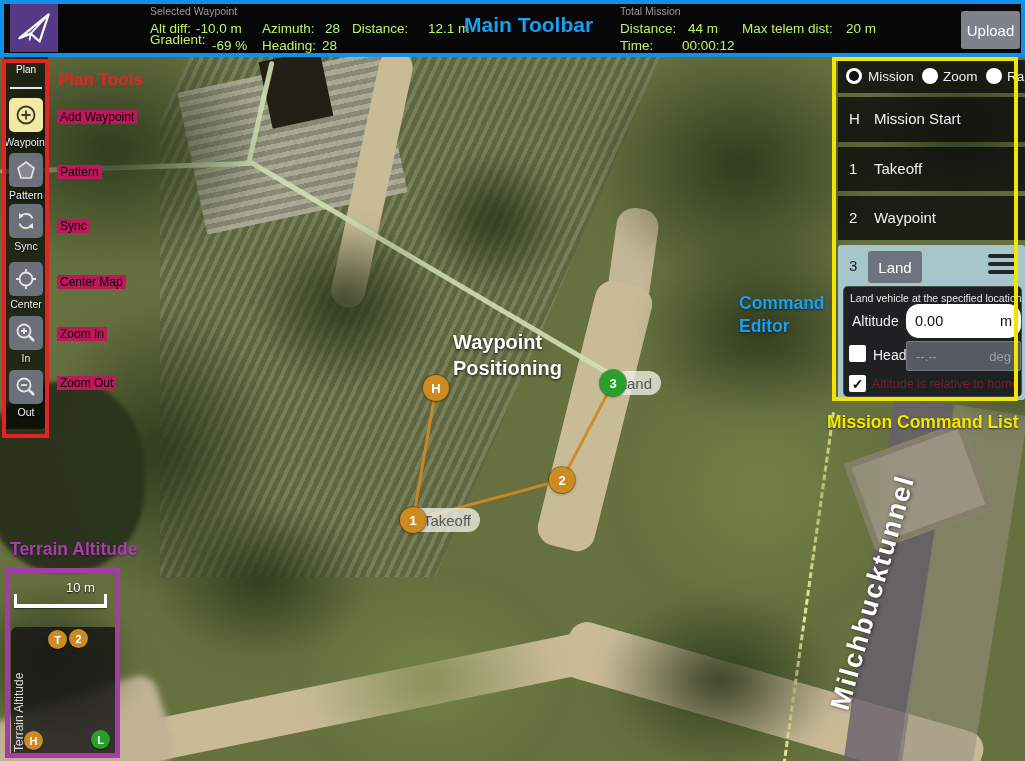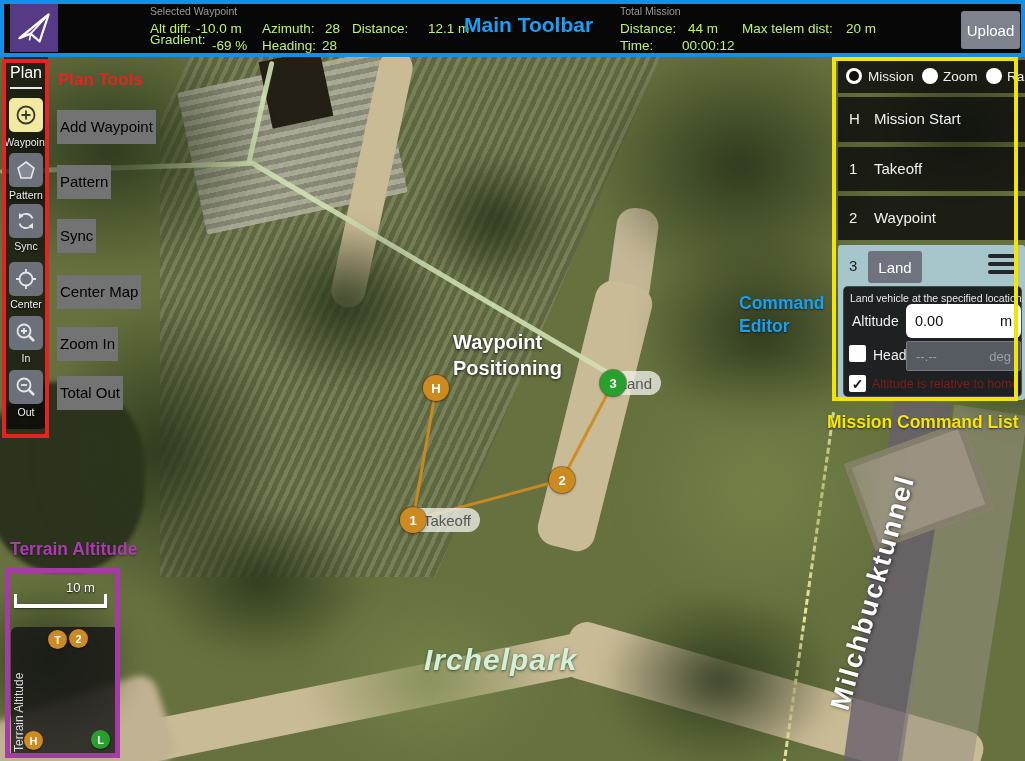--- a/index.html
+++ b/index.html
@@ -25,21 +25,21 @@
   .checkbox{position:absolute;width:17px;height:17px;background:#fff;border-radius:2px;display:flex;align-items:center;justify-content:center;font-weight:bold;font-size:14px;color:#111}
   .hbar{position:absolute;width:30px;height:3.5px;background:#24262b;border-radius:2px}
   
   .wp{position:absolute;width:26px;height:26px;border-radius:50%;color:#fff;font-weight:bold;font-size:13px;display:flex;align-items:center;justify-content:center;box-shadow:0 0 0 1px rgba(90,55,0,.45),0 1px 3px rgba(0,0,0,.4);z-index:7}
   .wp-orange{background:#cd8a20}
   .wp-green{background:#28a02c;box-shadow:0 0 0 1px rgba(20,90,20,.5),0 1px 3px rgba(0,0,0,.4)}
   .pill{position:absolute;height:24px;border-radius:12px;background:rgba(240,240,232,.78);color:#555;font-size:15px;display:flex;align-items:center;justify-content:flex-end;padding-right:9px;z-index:6}
   .tmark{position:absolute;width:19px;height:19px;border-radius:50%;color:#fff;font-weight:bold;font-size:11px;display:flex;align-items:center;justify-content:center;box-shadow:0 1px 2px rgba(0,0,0,.5);z-index:31}
   
   .ann-box{position:absolute;pointer-events:none;z-index:55}
-  .wlab{position:absolute;background:#737373;color:#000;font-size:15px;padding:8px 3px;line-height:1.2;z-index:56}
+  .wlab{position:absolute;background:#be185d;color:#000;font-size:12px;padding:0 3px;line-height:1.2;z-index:56}
   .ann-txt{position:absolute;font-weight:bold;z-index:56}
 </style>
 </head>
 <body>
 
 <div class="abs" id="map" style="left:0;top:0;width:1025px;height:761px;overflow:hidden">
   <div>
 
     <div class="abs" style="left:160px;top:57px;width:500px;height:520px;background:repeating-linear-gradient(115deg,rgba(142,146,118,.5) 0 4px,rgba(82,88,66,.45) 4px 9px);clip-path:polygon(6% 0,100% 0,55% 100%,0 100%,0 12%);opacity:.9;z-index:1"></div>
 
@@ -72,21 +72,20 @@
     <div class="blob" style="left:640px;top:230px;width:240px;height:200px;z-index:3"></div>
     <div class="blob" style="left:150px;top:500px;width:220px;height:160px;z-index:3"></div>
     <div class="blob" style="left:600px;top:590px;width:240px;height:180px;z-index:3"></div>
     <div class="blob" style="left:920px;top:270px;width:180px;height:160px;z-index:3"></div>
     <div class="blob" style="left:-40px;top:580px;width:180px;height:160px;z-index:3"></div>
     <div class="blob" style="left:860px;top:50px;width:200px;height:160px;z-index:3"></div>
     <div class="blob light" style="left:620px;top:360px;width:280px;height:260px;z-index:3"></div>
     <div class="blob light" style="left:300px;top:580px;width:260px;height:200px;z-index:3"></div>
   </div>
 
-  <div class="abs" style="left:424px;top:643px;font-style:italic;font-weight:bold;font-size:30px;color:#d6efd8;letter-spacing:1px;text-shadow:0 1px 3px rgba(20,60,30,.8);z-index:4">Irchelpark</div>
   <div class="abs" style="left:703px;top:577px;width:340px;text-align:center;transform:rotate(-74deg);font-weight:bold;font-size:27px;color:#fff;letter-spacing:2px;text-shadow:0 1px 4px rgba(0,0,0,.7);z-index:4">Milchbucktunnel</div>
 
   <svg class="abs" style="left:0;top:0;z-index:5" width="1025" height="761">
     <polyline points="436,388 413,520 562,480 613,383" fill="none" stroke="#cd8a20" stroke-width="3" opacity="0.95"></polyline>
   </svg>
 
   <div class="pill" style="left:403px;top:508px;width:77px">
     <span>Takeoff</span>
   </div>
   <div class="pill" style="left:601px;top:371px;width:60px">
@@ -131,21 +130,21 @@
   <div class="tb-val" style="left:688px;top:21px">44 m</div>
   <div class="tb-lab" style="left:742px;top:21px">Max telem dist:</div>
   <div class="tb-val" style="left:846px;top:21px">20 m</div>
   <div class="tb-lab" style="left:620px;top:38px">Time:</div>
   <div class="tb-val" style="left:682px;top:38px">00:00:12</div>
 
   <div class="abs" style="left:961px;top:11px;width:59px;height:38px;background:#7d828d;border-radius:3px;color:#fff;font-size:15px;display:flex;align-items:center;justify-content:center">Upload</div>
 </div>
 
 <div class="abs" style="left:4px;top:57px;width:44px;height:372px;background:rgba(0,0,0,.65);border-radius:0 0 8px 0;z-index:21">
-  <div class="abs" style="left:0;top:7px;width:44px;text-align:center;color:#fff;font-size:16px">Plan</div>
+  <div class="abs" style="left:0;top:7px;width:44px;text-align:center;color:#fff;font-size:10px">Plan</div>
   <div class="abs" style="left:6px;top:30px;width:32px;height:2px;background:#e8e8e8"></div>
 
   <div class="tool-btn active" style="top:41px">
     <svg width="24" height="24" viewBox="0 0 24 24">
         <circle cx="12" cy="12" r="8.5" fill="none" stroke="#3a3a2a" stroke-width="1.8"></circle>
         <path d="M12 7.5 V16.5 M7.5 12 H16.5" stroke="#3a3a2a" stroke-width="1.8"></path>
       </svg>
   </div>
   <div class="tool-lab" style="top:79px">Waypoint</div>
 
@@ -220,21 +219,21 @@
   <div class="abs" style="left:30px;top:6px;width:54px;height:32px;background:#6f7380;border-radius:3px;color:#fff;font-size:15px;display:flex;align-items:center;justify-content:center">Land</div>
   <div class="abs" style="left:150px;top:9px;width:30px;height:24px">
     <div class="hbar" style="top:0"></div>
     <div class="hbar" style="top:8px"></div>
     <div class="hbar" style="top:16px"></div>
   </div>
 
   <div class="abs" style="left:5px;top:41px;width:179px;height:111px;background:rgba(14,14,14,.9);border:1px solid rgba(255,255,255,.18);border-radius:5px">
     <div class="abs" style="left:6px;top:5px;font-size:10.5px;color:#e8e8e8;white-space:nowrap">Land vehicle at the specified location.</div>
     <div class="abs" style="left:8px;top:26px;font-size:14px;color:#f0f0f0">Altitude</div>
-    <div class="abs" style="left:62px;top:17px;width:115px;height:34px;background:#fff;border-radius:6px;display:flex;align-items:center;justify-content:space-between;padding:0 9px;font-size:14.5px;color:#111">
+    <div class="abs" style="left:62px;top:17px;width:115px;height:34px;background:#fff;border-radius:13px;display:flex;align-items:center;justify-content:space-between;padding:0 9px;font-size:14.5px;color:#111">
       <span>0.00</span>
       <span>m</span>
     </div>
     <div class="checkbox" style="left:5px;top:58px"></div>
     <div class="abs" style="left:29px;top:60px;font-size:14px;color:#f0f0f0">Heading</div>
     <div class="abs" style="left:62px;top:54px;width:115px;height:30px;background:#565a61;border:1px solid #75787f;border-radius:2px;display:flex;align-items:center;justify-content:space-between;padding:0 9px;font-size:13px;color:#9ba0a8">
       <span>--.--</span>
       <span>deg</span>
     </div>
     <div class="checkbox" style="left:5px;top:88px">
@@ -269,21 +268,21 @@
 <div class="ann-txt" style="left:464px;top:13px;font-size:21px;color:#18a0f2">Main Toolbar</div>
 
 <div class="ann-box" style="left:2px;top:59px;width:47px;height:379px;border:4px solid #e62222"></div>
 <div class="ann-txt" style="left:58px;top:70px;font-size:17px;color:#e62222">Plan Tools</div>
 
 <div class="wlab" style="left:57px;top:110px">Add Waypoint</div>
 <div class="wlab" style="left:57px;top:165px">Pattern</div>
 <div class="wlab" style="left:57px;top:219px">Sync</div>
 <div class="wlab" style="left:57px;top:275px">Center Map</div>
 <div class="wlab" style="left:57px;top:327px">Zoom In</div>
-<div class="wlab" style="left:57px;top:376px">Total Out</div>
+<div class="wlab" style="left:57px;top:376px">Zoom Out</div>
 
 <div class="ann-txt" style="left:453px;top:329px;font-size:20px;color:#fff;line-height:26px;text-shadow:0 1px 3px rgba(0,0,0,.85)">
   <div>Waypoint</div>
   <div>Positioning</div>
 </div>
 
 <div class="ann-txt" style="left:739px;top:292px;font-size:17.5px;color:#18a0f2;line-height:23px;text-shadow:0 1px 2px rgba(0,0,0,.6)">
   <div>Command</div>
   <div>Editor</div>
 </div>

